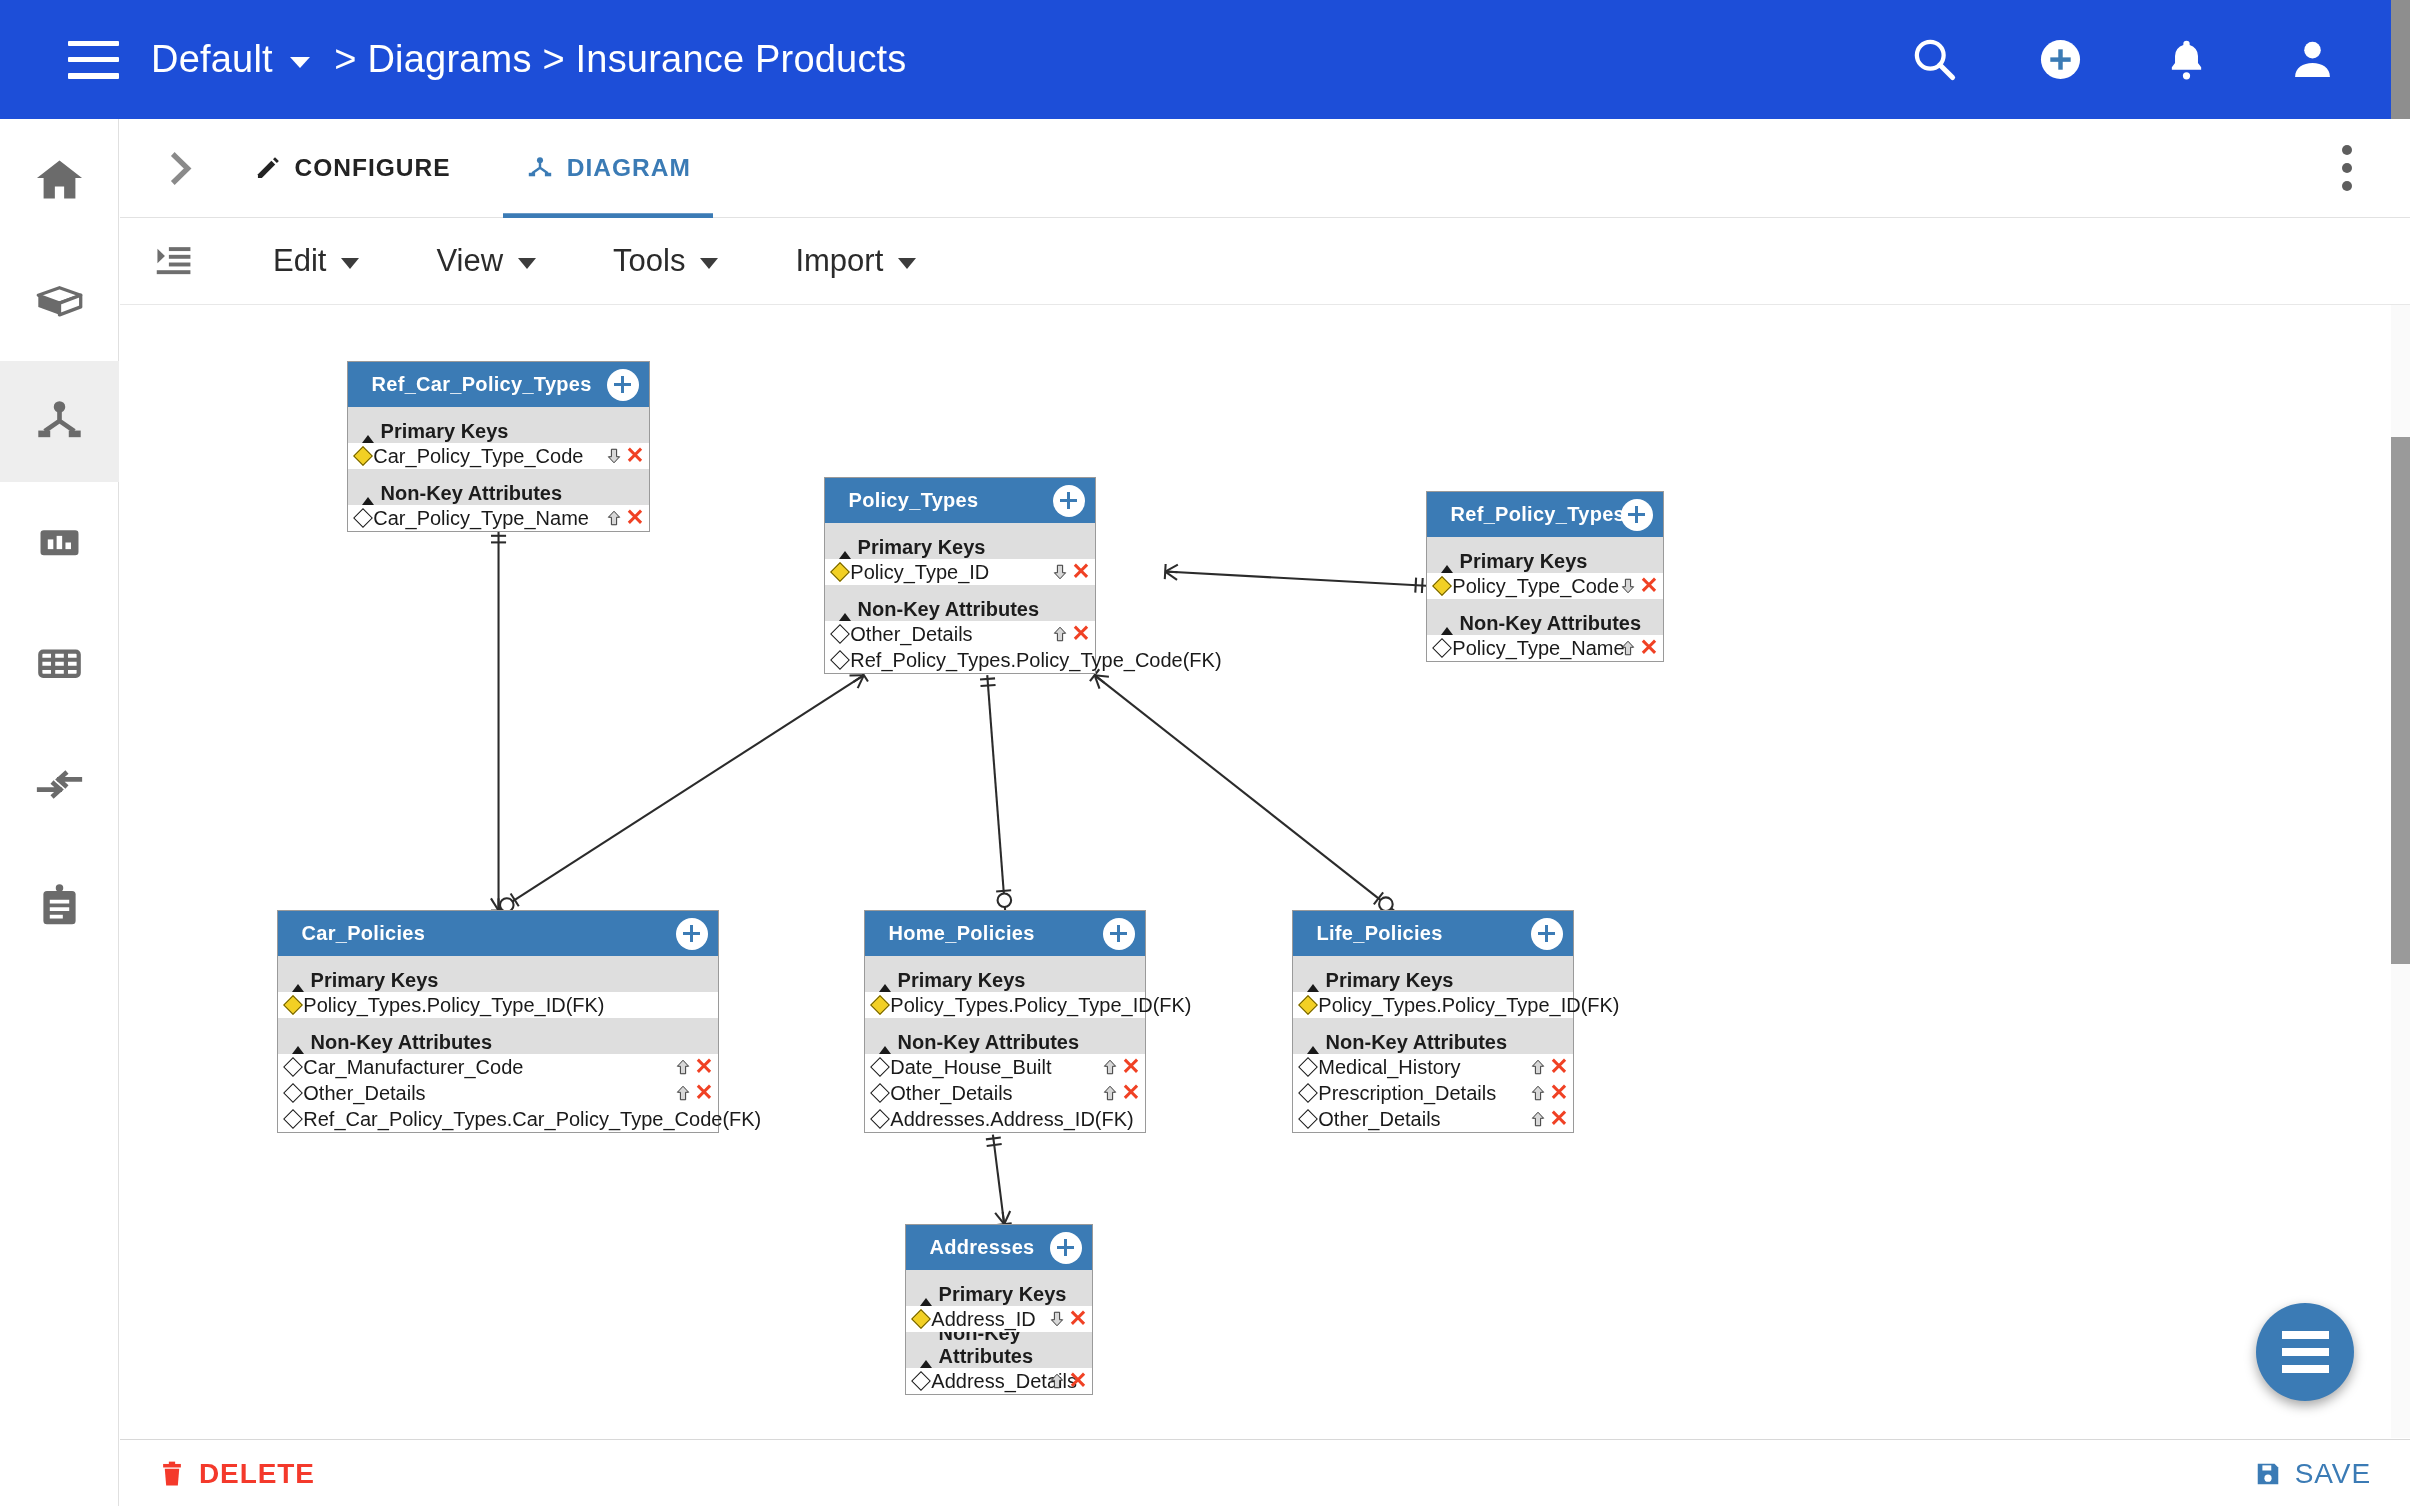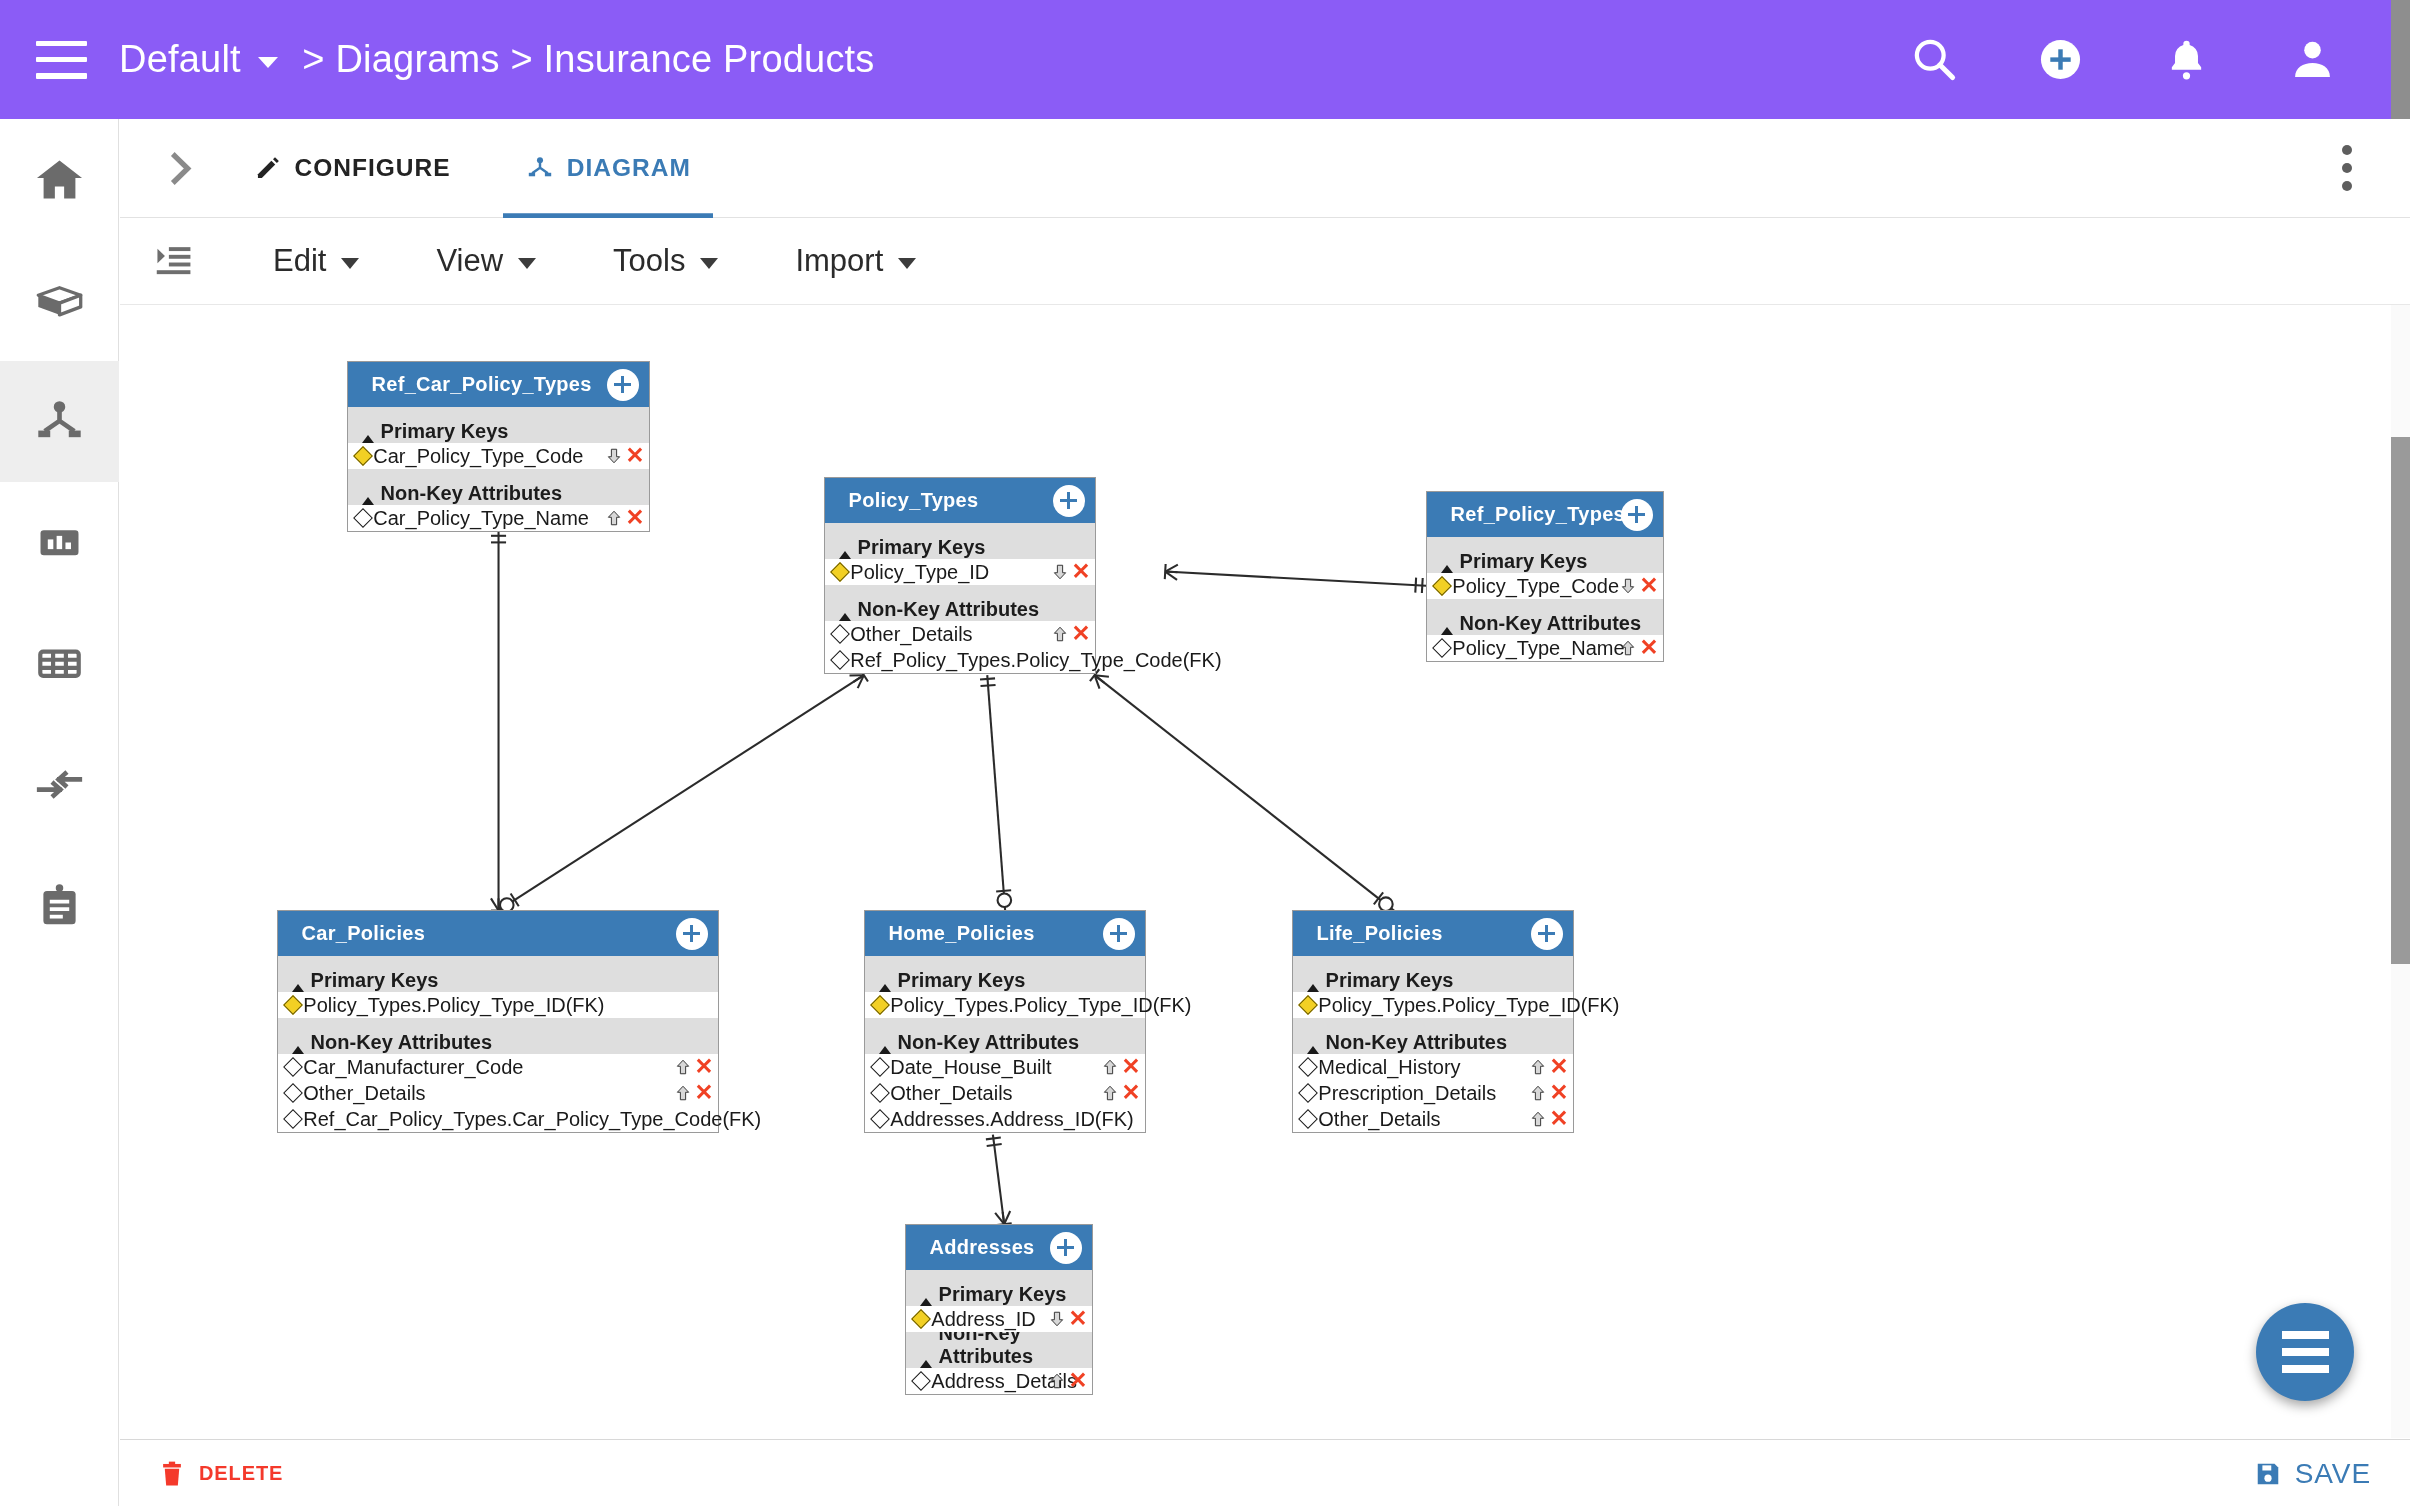--- a/index.html
+++ b/index.html
@@ -1,21 +1,21 @@
 <!DOCTYPE html>
 <html style="font-size:15px"><head>
 <meta charset="utf-8">
 <style>
   * { box-sizing: border-box; margin:0; padding:0; }
   html,body { width:2411px; height:1507px; overflow:hidden; background:#fff;
     font-family:"Liberation Sans", sans-serif; }
 
   
   #appbar { position:absolute; left:0; top:0; width:2411px; height:119px;
-    background:#8b5cf6; display:flex; align-items:center; }
+    background:#1d4ed8; display:flex; align-items:center;padding-left:32px; }
   #hamburger { width:51px; height:38px; margin-left:36px; margin-right:32px;
     display:flex; flex-direction:column; justify-content:space-between; cursor:pointer; }
   #hamburger i { display:block; height:5.6px; background:#fff; border-radius:0.9px; }
   .bc-text { color:#fff; font-size:38px; letter-spacing:0.2px; white-space:nowrap; }
   #bc-default { font-weight:400; }
   #bc-caret { width:0;height:0;border-left:10.4px solid transparent;border-right:10.4px solid transparent;
     border-top:11.3px solid #fff; margin:5.6px 0 0 17px; }
   #bc-rest { margin-left:24.5px; }
   #appbar-right { margin-left:auto; display:flex; align-items:center; gap:75px; margin-right:73px; }
   .abicon { width:51px; height:51px; position:relative; cursor:pointer; }
@@ -73,21 +73,21 @@
   .dia { width:14px; height:14px; transform:rotate(45deg); border:1.5px solid #1a1a1a;
     margin-right:3.8px; flex:0 0 auto; }
   .dia.pk { background:#F2D024; border-color:#6b5c00; }
   .actions { position:absolute; right:4.7px; display:flex; align-items:center; gap:2.8px; }
   .xm { color:#F04124; font-size:22.6px; font-weight:700; line-height:1; cursor:pointer; }
 
   
   #bottombar { position:absolute; left:120px; top:1439px; width:2291px; height:68px;
     background:#fff; border-top:0.9px solid #d8d8d8; display:flex; align-items:center; }
   #delete-btn { display:flex; align-items:center; gap:13px; margin-left:38px; cursor:pointer;
-    color:#F4392B; font-size:20px; font-weight:700; letter-spacing:0.9px; }
+    color:#F4392B; font-size:28px; font-weight:700; letter-spacing:0.9px; }
   #save-btn { display:flex; align-items:center; gap:13px; margin-left:auto; margin-right:40px;
     cursor:pointer; color:#3B7BB5; font-size:28px; font-weight:400; letter-spacing:0.9px; }
 
   
   #fab { position:absolute; right:56px; bottom:105px; width:98px; height:98px;
     border-radius:50%; background:#3B7BB5; box-shadow:0 4.7px 11.3px rgba(0,0,0,.35);
     display:flex; flex-direction:column; justify-content:center; align-items:center; gap:8.5px;
     cursor:pointer; }
   #fab i { display:block; width:47px; height:8.5px; background:#fff; }
 

